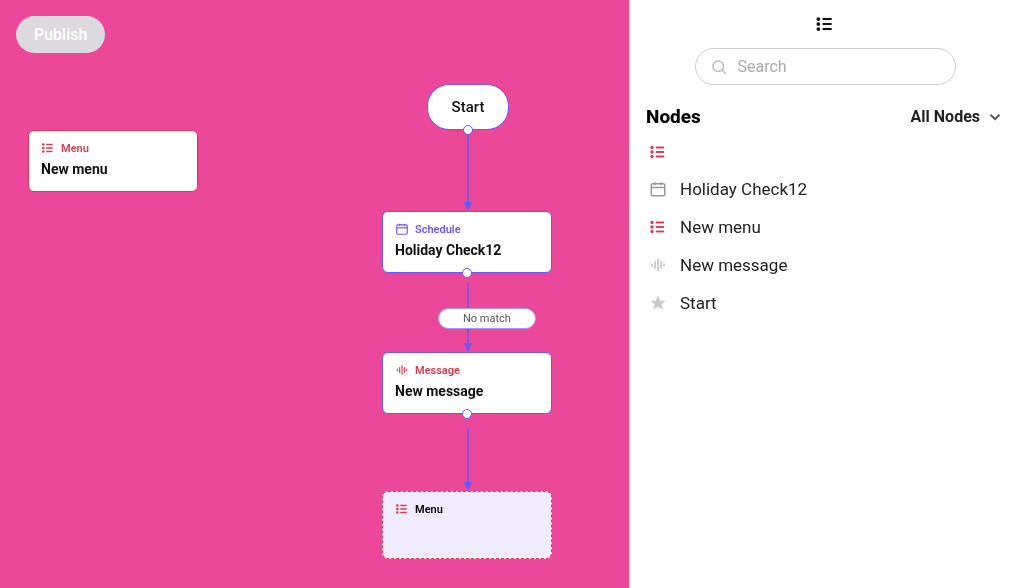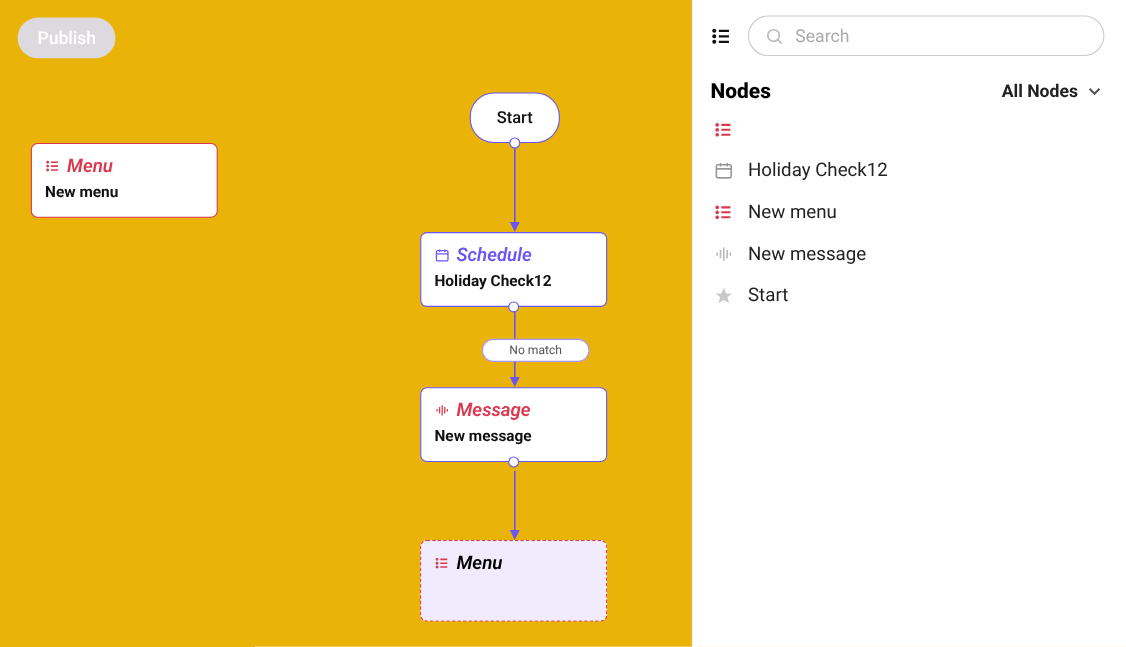--- a/index.html
+++ b/index.html
@@ -1,18 +1,18 @@
 <!DOCTYPE html>
 <html><head>
 <meta charset="utf-8">
 <style>
   * { box-sizing: border-box; margin: 0; padding: 0; font-family: -apple-system, BlinkMacSystemFont, "Segoe UI", Roboto, Helvetica, Arial, sans-serif; }
   html, body { width: 1024px; height: 588px; overflow: hidden; }
   .app { display: flex; width: 100%; height: 100%; }
-  .canvas { position: relative; flex: 1; background: #eab308; }
+  .canvas { position: relative; flex: 1; background: #ec4899; }
   .publish-btn {
     position: absolute; top: 16px; left: 16px;
     background: #dddadf; color: #fff; border: none;
     padding: 9px 18px; border-radius: 20px;
     font-size: 16px; font-weight: 500;
   }
 
   
   .start-node {
     position: absolute; left: 427px; top: 84px;
@@ -25,21 +25,21 @@
   .port { position: absolute; width: 10px; height: 10px; border: 1.5px solid #6a56f6; background: #fff; border-radius: 50%; left: 50%; transform: translateX(-50%); }
   .port-bottom { bottom: -6px; }
 
   
   .card {
     position: absolute; width: 170px; background: #fff;
     border: 1.5px solid #6a56f6; border-radius: 6px;
     padding: 10px 12px 14px 12px;
   }
   .card .type-row { display: flex; align-items: center; gap: 6px; margin-bottom: 6px; }
-  .card .type-label { font-size: 17px; font-weight: 600; font-style: italic; }
+  .card .type-label { font-size: 11px; font-weight: 600; }
   .card .title { font-size: 14px; font-weight: 700; color: #111; }
   .card.purple .type-label { color: #6a56f6; }
   .card.red { border-color: #d9384f; }
   .card.red .type-label { color: #d9384f; }
   .card.red-dashed { border: 1.5px dashed #d9384f; background: #f0ecfe; padding-top: 10px; padding-bottom: 36px; }
 
   #card-menu { left: 28px; top: 130px; }
   #card-schedule { left: 382px; top: 211px; }
   #card-message { left: 382px; top: 352px; }
   #card-menu2 { left: 382px; top: 491px; }
@@ -48,21 +48,21 @@
     position: absolute; left: 438px; top: 308px;
     border: 1px solid #a697f8; background: #fff; color: #555;
     font-size: 11px; padding: 3px 24px; border-radius: 12px;
   }
 
   
   .edges { position: absolute; inset: 0; width: 100%; height: 100%; pointer-events: none; }
 
   
   .panel { width: 395px; height:100%; background: #fff; border-left: 1px solid #eee; padding: 14px 20px 0 16px; }
-  .panel-top { display: flex; align-items: center; gap: 14px; margin-bottom: 20px; }
+  .panel-top { display: flex; align-items: center; gap: 14px; margin-bottom: 20px; flex-direction: column; }
   .search-wrap { flex: 1; display: flex; align-items: center; gap: 10px; border: 1px solid #ccc; border-radius: 22px; padding: 8px 14px; }
   .search-wrap input { border: none; outline: none; font-size: 16px; flex: 1; color: #333; background: transparent; }
   .search-wrap input::placeholder { color: #aaa; }
   .panel-head { display: flex; align-items: center; justify-content: space-between; margin-bottom: 6px; }
   .panel-head h2 { font-size: 19px; font-weight: 800; }
   .filter { display: flex; align-items: center; gap: 6px; font-size: 16px; color: #222; font-weight: 700; }
   .node-list { margin-top: 6px; }
   .node-row { display: flex; align-items: center; gap: 12px; padding: 9px 2px; font-size: 17px; color: #222; }
   .node-row .icon { width: 20px; display: flex; justify-content: center; }
 

